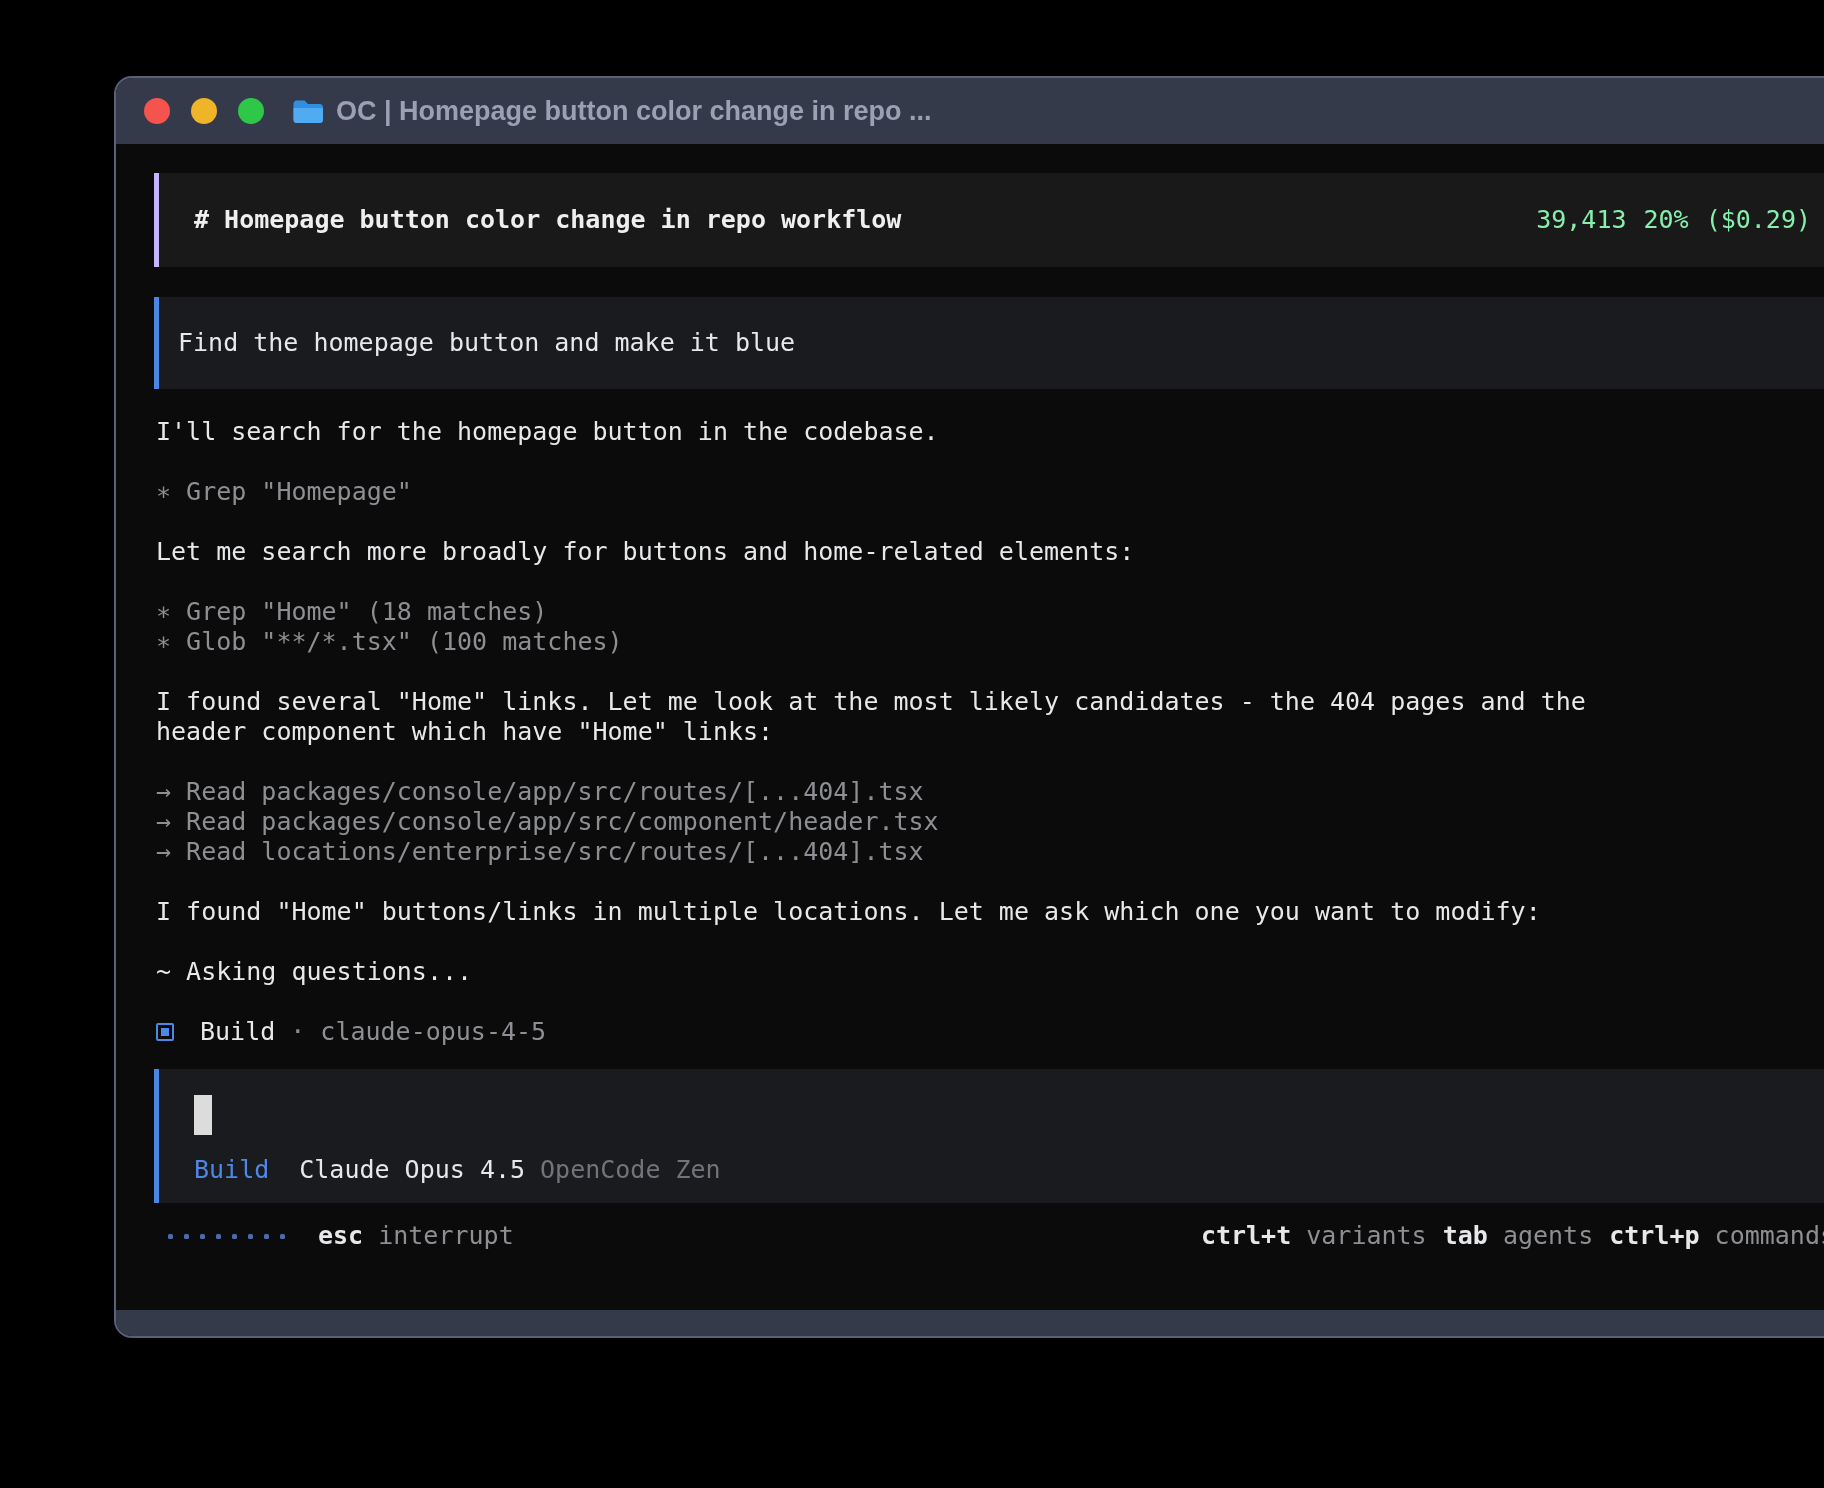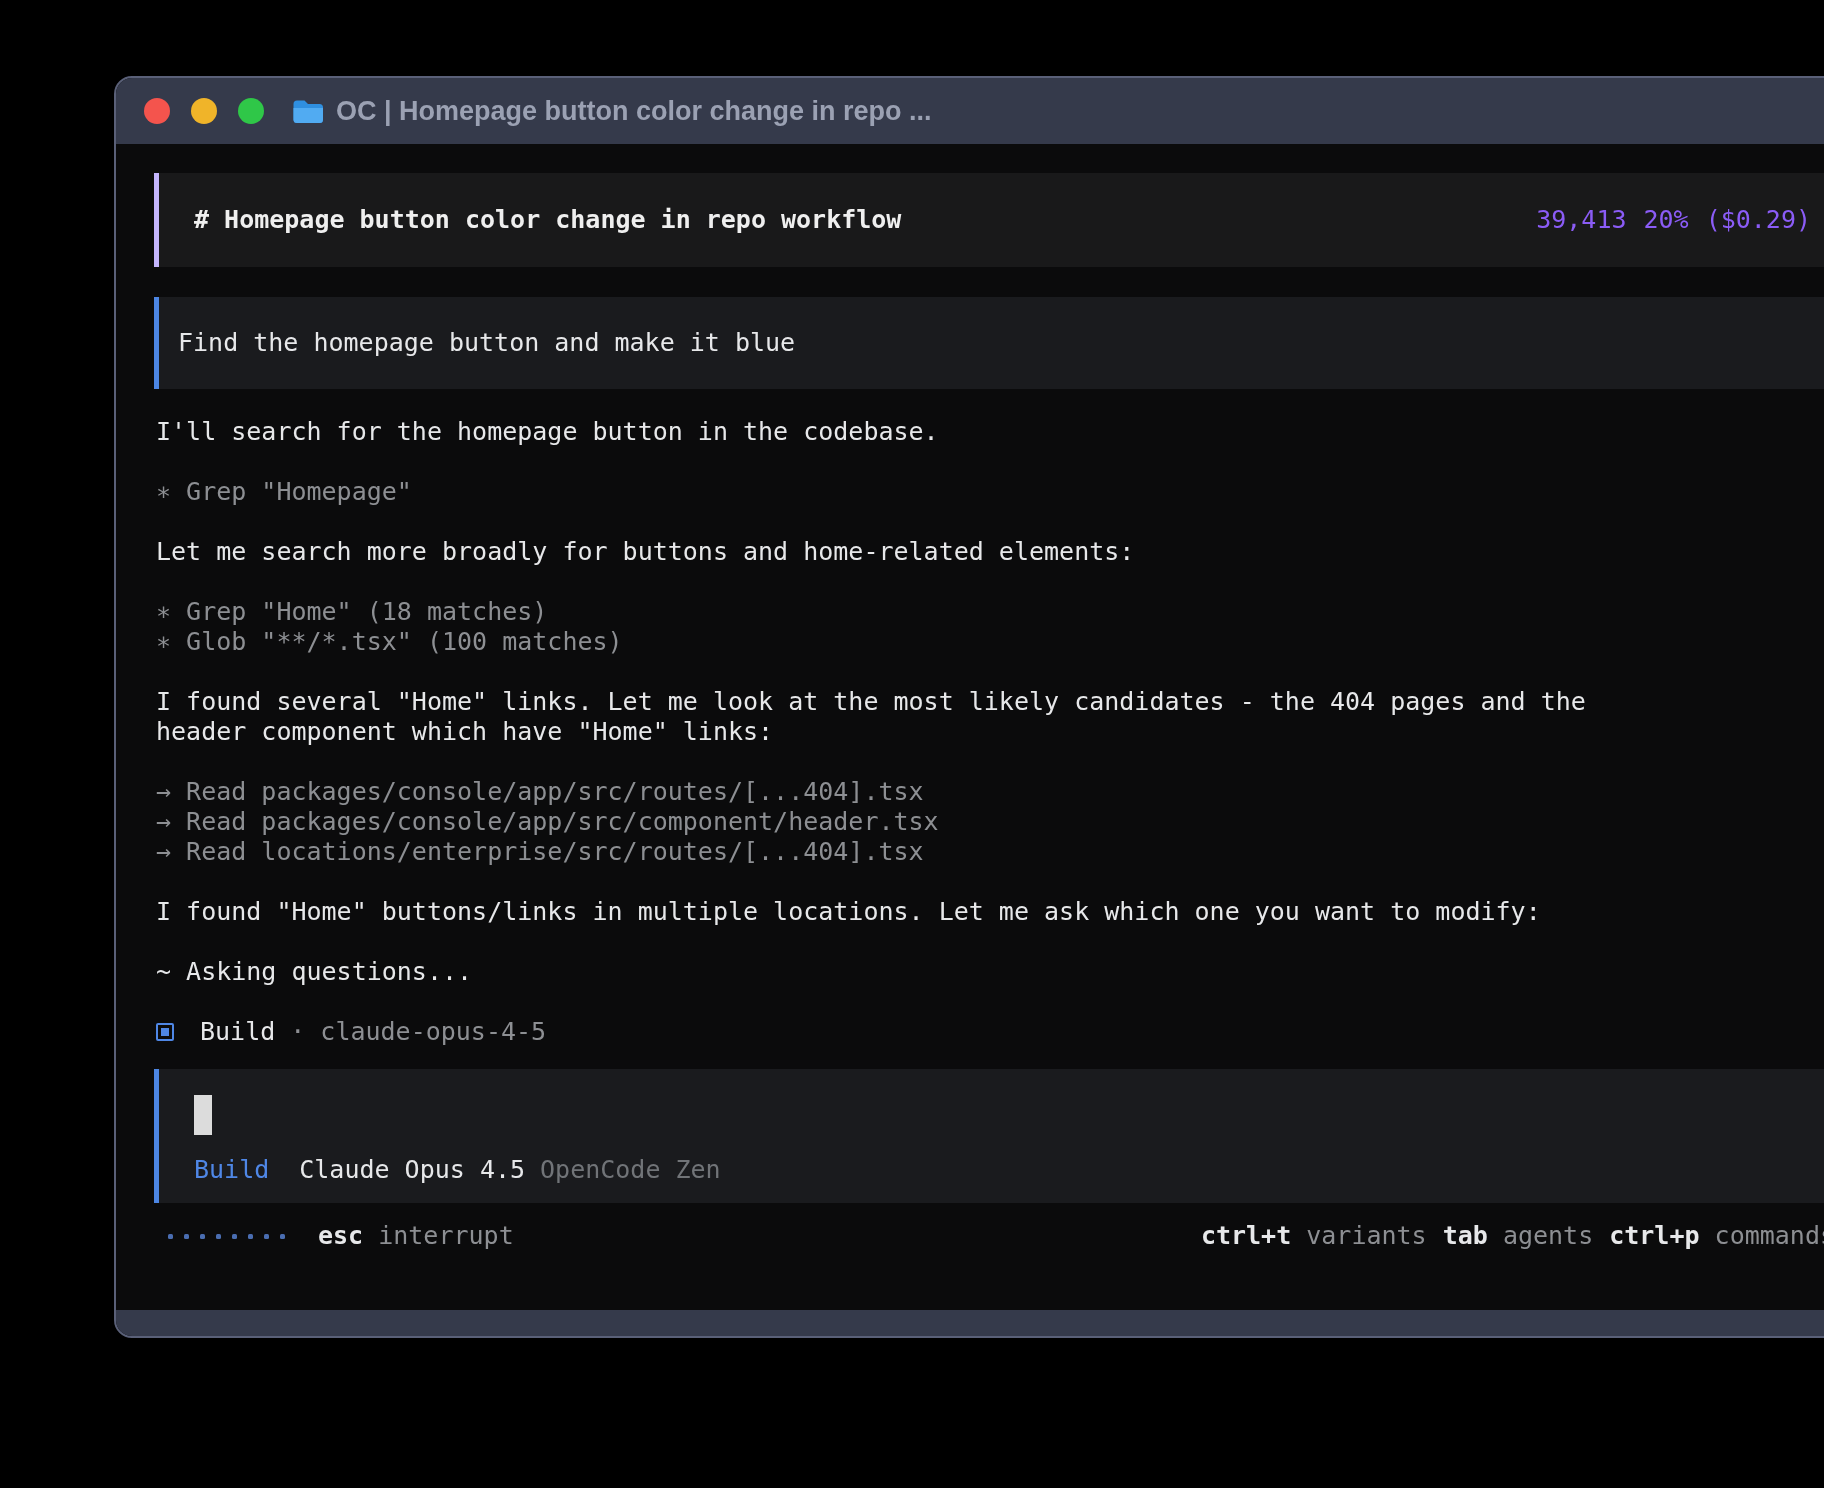--- a/index.html
+++ b/index.html
@@ -37,21 +37,21 @@
   .blue{ color:#4f87e6; } .dim{ color:#717478; }
 
   .block{ border-left:5px solid #c4b5fd; background:#19191a; }
   .block.blue-border{ border-left-color:#4c86e4; background:#1a1b1e; }
 
   .header-block{
     height:94px; display:flex; align-items:center; justify-content:space-between;
     padding:0 24px 0 35px; margin-bottom:30px;
   }
   .h-title{ font-weight:bold; color:#efefef; white-space:pre; }
-  .h-stats{ display:flex; gap:17px; color:#8b5cf6; white-space:pre; }
+  .h-stats{ display:flex; gap:17px; color:#86efac; white-space:pre; }
 
   .user-block{
     height:92px; display:flex; align-items:center;
     padding:0 19px; margin-bottom:28px;
   }
 
   .line{ white-space:pre; margin:0 0 30px 2px; }
   .tool-group{ margin:0 0 30px 2px; }
   .tool-group .line{ margin:0; }
 

